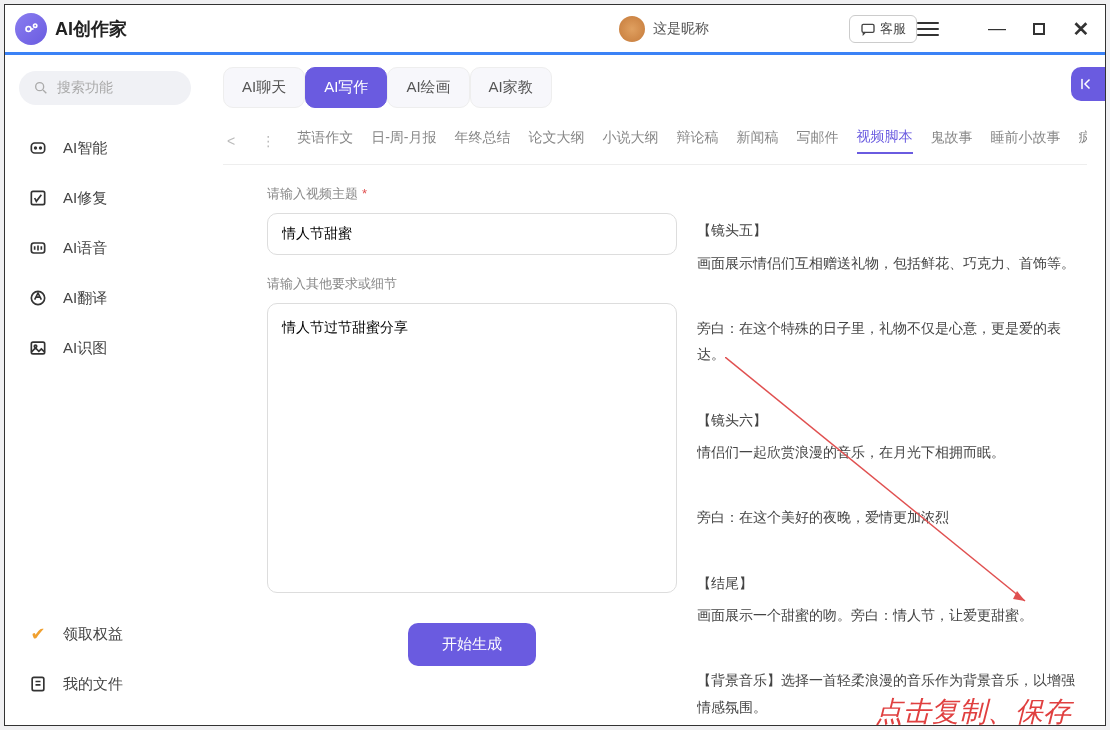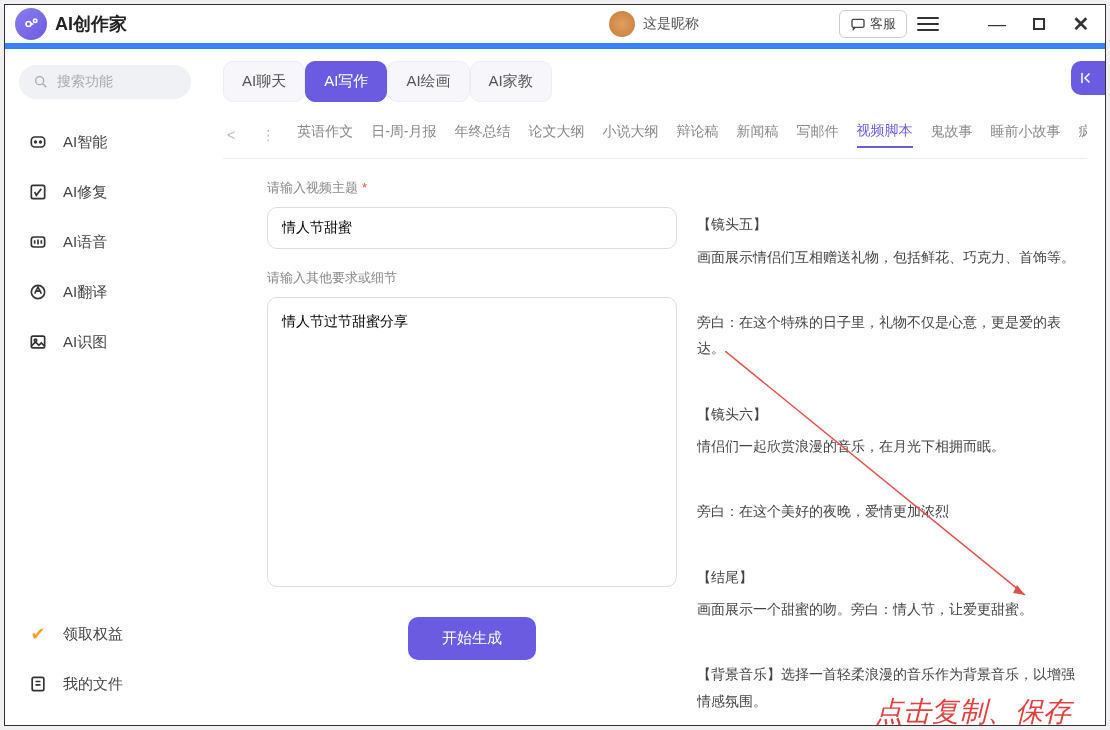--- a/index.html
+++ b/index.html
@@ -1,27 +1,27 @@
 <!DOCTYPE html>
 <html><head>
 <meta charset="utf-8">
 <style>
 * { box-sizing: border-box; margin: 0; padding: 0; font-family: -apple-system, "PingFang SC", "Microsoft YaHei", sans-serif; }
 body { background: #f0f0f2; width: 1110px; height: 730px; overflow: hidden; position: relative; }
 
 .window { position: absolute; left: 4px; top: 4px; right: 4px; bottom: 4px; background: #fff; border: 1px solid #333; display: flex; flex-direction: column; }
 
-.titlebar { height: 44px; display: flex; align-items: center; padding: 17px 10px; border-bottom: 6px solid #3b82f6; }
+.titlebar { height: 50px; display: flex; align-items: center; padding: 17px 10px; border-bottom: 3px solid #3b82f6; }
 .logo { width: 32px; height: 32px; border-radius: 50%; background: linear-gradient(135deg,#8a7df0,#6a5be0); position: relative; margin-right: 8px; display:flex; align-items:center; justify-content:center;}
 .logo svg { width:20px; height:20px; }
 .app-title { font-size: 18px; font-weight: 700; color: #222; }
 .title-spacer { flex: 1; }
 .avatar { width: 26px; height: 26px; border-radius: 50%; background: radial-gradient(circle, #e0a060, #c57a3a); margin-right: 8px; }
 .nickname { font-size: 14px; color: #555; margin-right: 140px; }
-.cs-btn { display:flex; align-items:center; gap:4px; border:1px solid #ccc; border-radius:6px; padding:4px 10px; font-size:13px; color:#444; margin-right:10px; cursor:pointer;}
+.cs-btn { display:flex; align-items:center; gap:4px; border:1px solid #ccc; border-radius:6px; padding:4px 10px; font-size:13px; color:#444; cursor:pointer;}
 .menu-icon { width:22px; height:22px; display:flex; flex-direction:column; justify-content:center; gap:4px; margin-right:30px; cursor:pointer;}
 .menu-icon span{ height:2px; background:#333; border-radius:1px;}
 .win-btn { width:28px; height:28px; display:flex; align-items:center; justify-content:center; font-size:18px; color:#333; margin-left:14px; cursor:pointer;}
 .win-square{ width:12px;height:12px;border:2px solid #333;}
 .win-x{ font-weight:bold; font-size:20px;}
 
 .body { flex:1; display:flex; overflow:hidden; }
 .sidebar { width: 200px; padding: 16px 14px; display:flex; flex-direction:column; }
 .search-box { display:flex; align-items:center; background:#f0f1f5; border-radius:22px; padding:8px 14px; color:#aaa; font-size:14px; gap:8px; margin-bottom:18px;}
 .side-item { display:flex; align-items:center; gap:14px; padding:14px 8px; color:#444; font-size:15px; cursor:pointer; border-radius:8px;}

